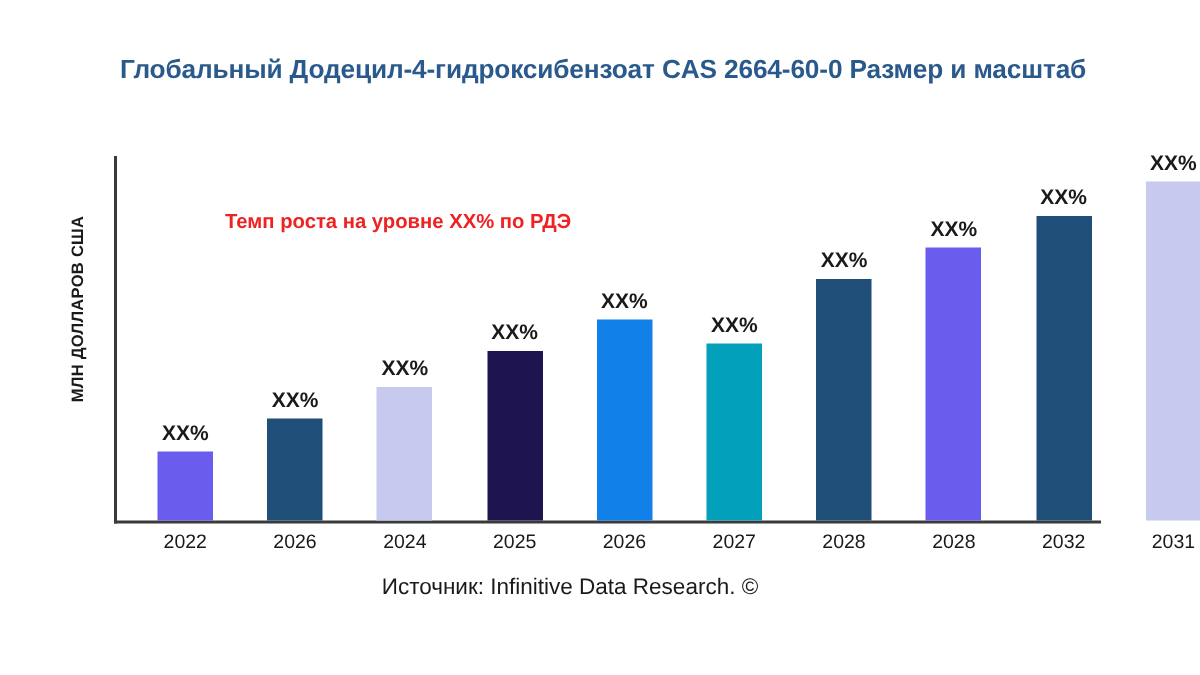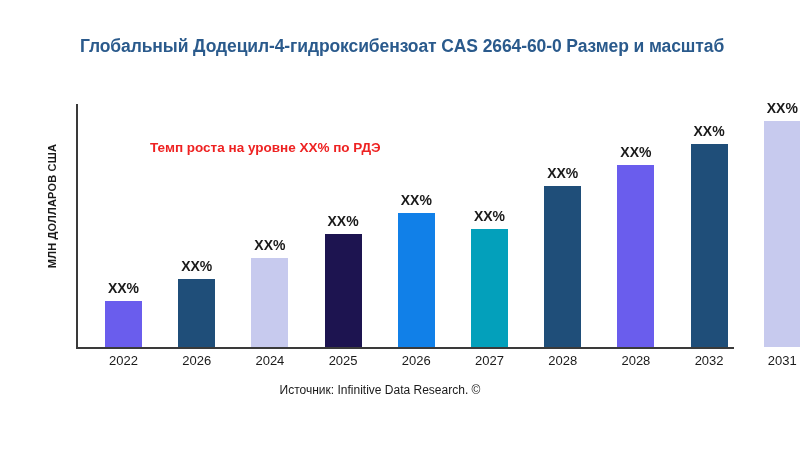--- a/index.html
+++ b/index.html
@@ -113,21 +113,21 @@
     color: #1a1a1a;
   }
 
   
   #source-caption {
     position: absolute;
     left: 0;
     top: 383px;
     width: 760px;
     text-align: center;
-    font-size: 12px;
+    font-size: 15px;
     color: #1a1a1a;
   }
 </style>
 </head>
 <body>
 
 <div id="figure">
 
   <div id="chart-title">Глобальный Додецил-4-гидроксибензоат CAS 2664-60-0 Размер и масштаб</div>
 

